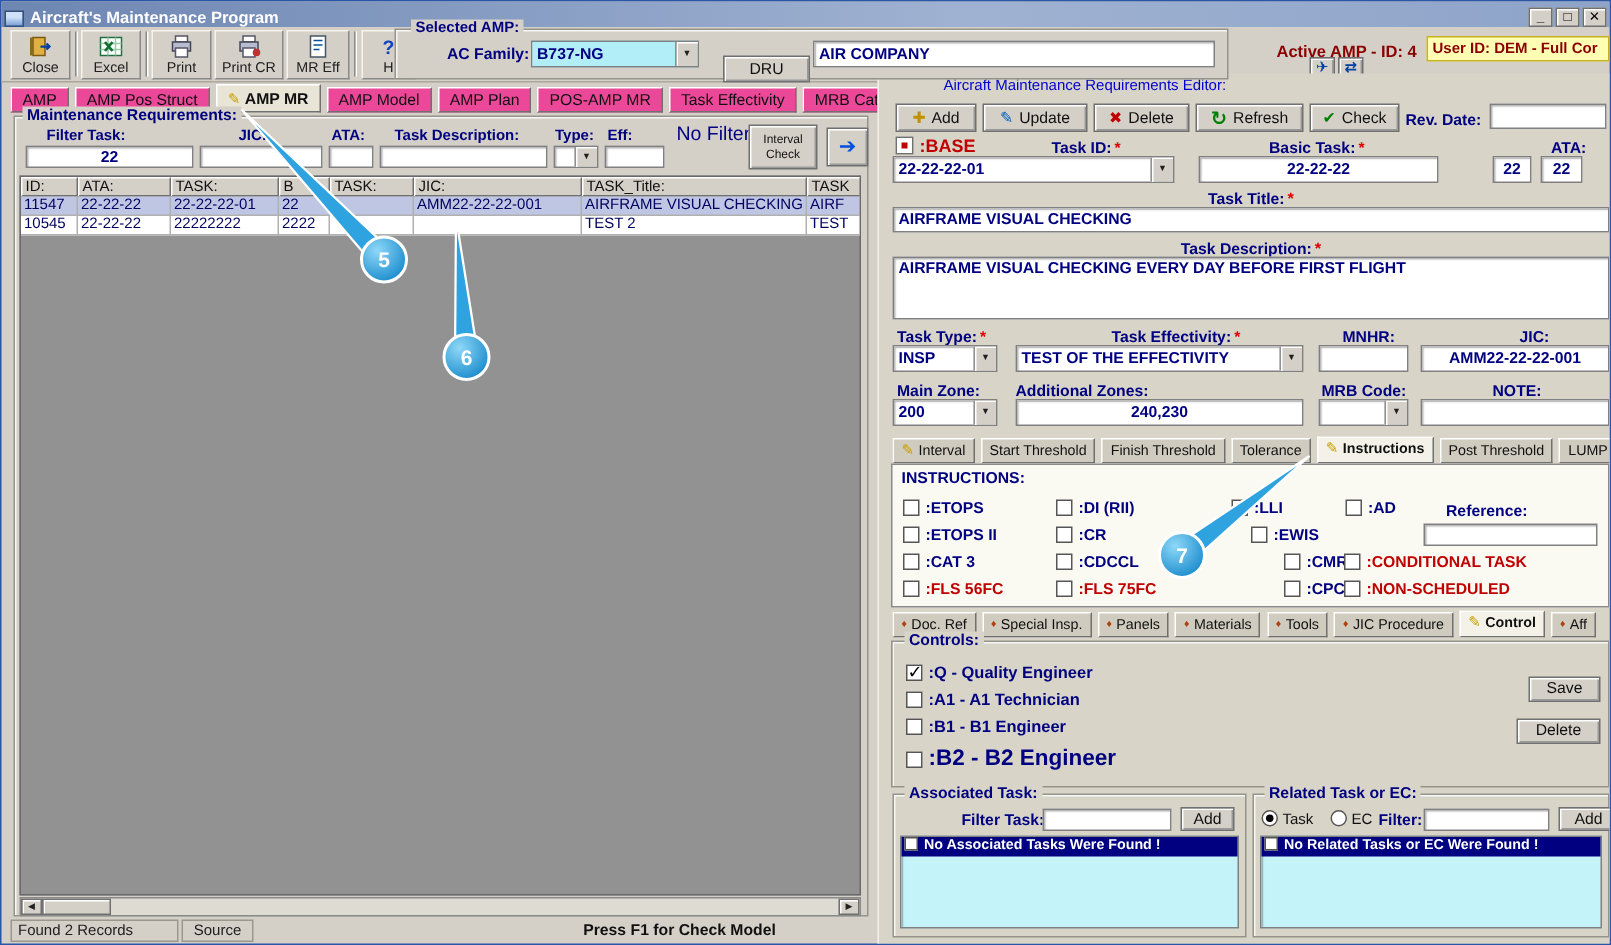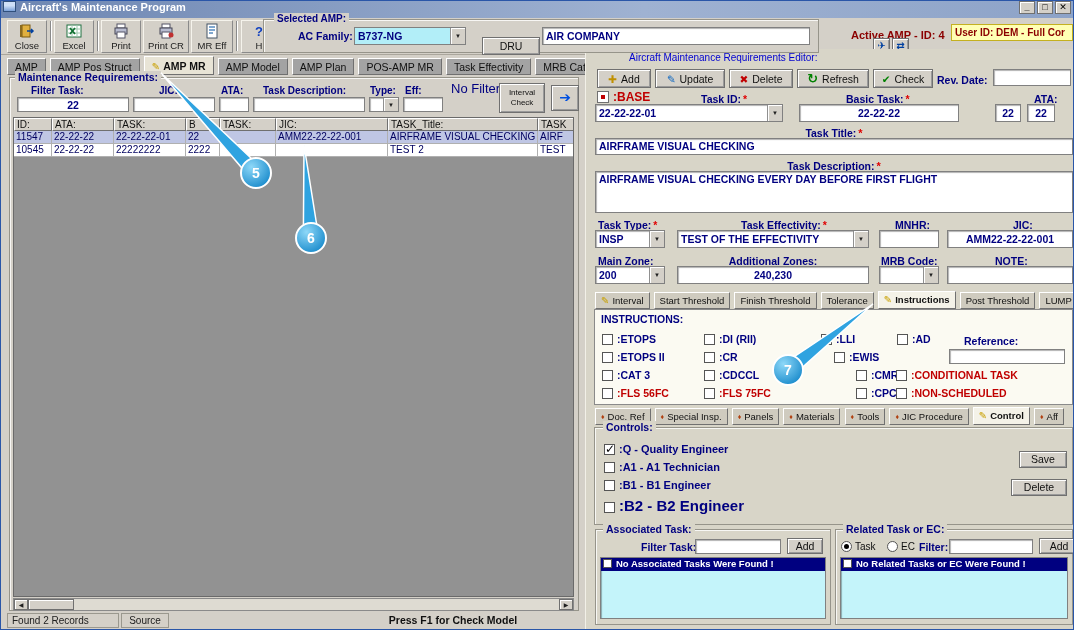--- a/index.html
+++ b/index.html
@@ -17,35 +17,35 @@
   .cval{flex:1;color:#000080;font-weight:bold;font-size:10.5px;padding:2px 3px 0;white-space:nowrap;overflow:hidden}
   .carrow{width:15px;background:#d4d0c8;border-left:1px solid #909090;box-shadow:inset 1px 1px 0 #fff;font-size:6px;color:#202020;display:flex;align-items:center;justify-content:center}
   .cyan .cval,.cyan{background:#b2eef8}
   .cb{width:11px;height:11px;background:#fff;border:1px solid #555;display:inline-block;position:relative;vertical-align:-2px;margin-right:4px}
   .cb.checked::after{content:"✓";position:absolute;left:0px;top:-3px;font-size:12px;font-weight:bold;color:#000}
   .cbsmall{width:9px;height:9px;background:#fff;border:1px solid #555;display:inline-block;vertical-align:-1px;margin:0 4px 0 2px}
   .radio{width:11px;height:11px;border-radius:50%;background:#fff;border:1px solid #555;display:inline-block;position:relative;vertical-align:-2px;margin-right:3px}
   .radio.checked::after{content:"";position:absolute;left:2px;top:2px;width:5px;height:5px;border-radius:50%;background:#000}
   .gbx{border:1px solid #96948a;box-shadow:inset 1px 1px 0 rgba(255,255,255,.8)}
   .gbxlabel{position:absolute;background:#d4d0c8;padding:0 3px}
-  .titlebar{position:absolute;left:0;top:0;right:0;height:17px;background:linear-gradient(90deg,#6d86b2,#9fb2d2 60%,#8da3c8);display:flex;align-items:flex-start;padding:0 2px}
+  .titlebar{position:absolute;left:0;top:0;right:0;height:17px;background:linear-gradient(90deg,#6d86b2,#9fb2d2 60%,#8da3c8);display:flex;align-items:flex-end;padding:0 2px}
   .appicon{width:13px;height:11px;background:linear-gradient(180deg,#cfe0f8 40%,#7aa0d8);border:1px solid #31507c;display:inline-block}
   .titletext{color:#fff;font-weight:bold;font-size:11px;margin-left:4px;flex:1}
   .wbtn{width:16px;height:13px;margin-left:2px;background:#d4d0c8;border:1px solid #707070;box-shadow:inset 1px 1px 0 #fff;font-size:9px;line-height:11px;text-align:center;font-weight:bold;color:#000}
   .toolbar{position:absolute;left:0;top:17px;right:0;height:37px;background:#d4d0c8;border-bottom:1px solid #aaa69c}
   .tbtn{position:absolute;top:2px;height:33px;display:flex;flex-direction:column;align-items:center;justify-content:center;background:#d4d0c8;border:1px solid;border-color:#f5f3ec #8a8a8a #8a8a8a #f5f3ec;font-size:9.5px;color:#202020}
   .ticon{height:17px;display:flex;align-items:center;justify-content:center}
   .tsep{position:absolute;top:3px;width:2px;height:30px;border-left:1px solid #8a8a8a;border-right:1px solid #fff}
   .qicon{color:#1040c0;font-weight:bold;font-size:13px}
   .ampframe{position:absolute;left:262px;top:1px;width:556px;height:34px;background:#d4d0c8;border:1px solid #96948a;box-shadow:inset 1px 1px 0 rgba(255,255,255,.8);z-index:2}
   .navsm{position:absolute;width:17px;height:15px;font-size:10px;line-height:13px;color:#0040a0;font-weight:bold}
   .userid{position:absolute;left:950px;top:6px;width:122px;height:17px;background:#ffffb4;border:1px solid #c4b020;color:#8b0000;font-weight:bold;font-size:10px;line-height:15px;padding-left:3px;white-space:nowrap;overflow:hidden}
   .activeamp{position:absolute;left:850px;top:11px;color:#8b0000;font-weight:bold;font-size:11px;white-space:nowrap}
   .mtabs{position:absolute;left:6px;top:55px;height:19px;white-space:nowrap}
-  .mtab{display:inline-block;height:17px;padding:2px 7px 0;border:1px solid;border-color:#fff #707070 #707070 #fff;background:#a3a3a3;font-size:10.5px;color:#101010;margin-right:1px;vertical-align:bottom}
+  .mtab{display:inline-block;height:17px;padding:2px 7px 0;border:1px solid;border-color:#fff #707070 #707070 #fff;background:#ec4899;font-size:10.5px;color:#101010;margin-right:1px;vertical-align:bottom}
   .mtab.active{background:#e8e4d6;font-weight:bold;height:19px;padding-top:3px}
   .pencil{color:#c8a000;font-size:10px;margin-right:3px}
   .bullet{color:#b04010;font-size:7px;margin-right:3px;vertical-align:1px}
   .gridwrap{position:absolute;left:12px;top:116px;width:561px;height:480px;background:#929292;border:1px solid #6a6a6a;overflow:hidden}
   .grow{display:flex;height:13px}
   .gc{flex:none;border-right:1px solid #b0b0b0;border-bottom:1px solid #b0b0b0;padding:0 2px;font-size:10px;line-height:12px;white-space:nowrap;overflow:hidden;color:#000060}
   .ghead .gc{background:#d4d0c8;border:1px solid;border-color:#fff #707070 #707070 #fff;color:#101010}
   .r0 .gc{background:#bfc6e4}
   .r1 .gc{background:#fff}
   .hscroll{position:absolute;left:12px;top:597px;width:561px;height:13px;background:#dedbd2;border:1px solid #8a8a8a;display:flex}
@@ -299,21 +299,21 @@
     <span class="carrow">▼</span>
   </div>
   <div class="combo abs" style="left:676px;top:229px;width:192px;height:18px">
     <span class="cval">TEST OF THE EFFECTIVITY</span>
     <span class="carrow">▼</span>
   </div>
   <input class="sunk abs" style="left: 878px; top: 229px; width: 60px; height: 18px;" value="">
   <div class="sunk abs" style="left:946px;top:229px;width:126px;height:18px;text-align:center;line-height:16px">AMM22-22-22-001</div>
 
   <span class="lbl abs" style="left:597px;top:254px">Main Zone:</span>
-  <div class="abs" style="left:676px;top:254px;width:192px;text-align:center"><span class="lbl">Additional Zones:</span></div>
+  <div class="abs" style="left:676px;top:254px;width:192px;text-align:left"><span class="lbl">Additional Zones:</span></div>
   <span class="lbl abs" style="left:880px;top:254px">MRB Code:</span>
   <span class="lbl abs" style="left:994px;top:254px">NOTE:</span>
 
   <div class="combo abs" style="left:594px;top:265px;width:70px;height:18px">
     <span class="cval">200</span>
     <span class="carrow">▼</span>
   </div>
   <input class="sunk abs" style="left: 676px; top: 265px; width: 192px; height: 18px; text-align: center;" value="240,230">
   <div class="combo abs" style="left:878px;top:265px;width:60px;height:18px">
     <span class="cval"></span>

